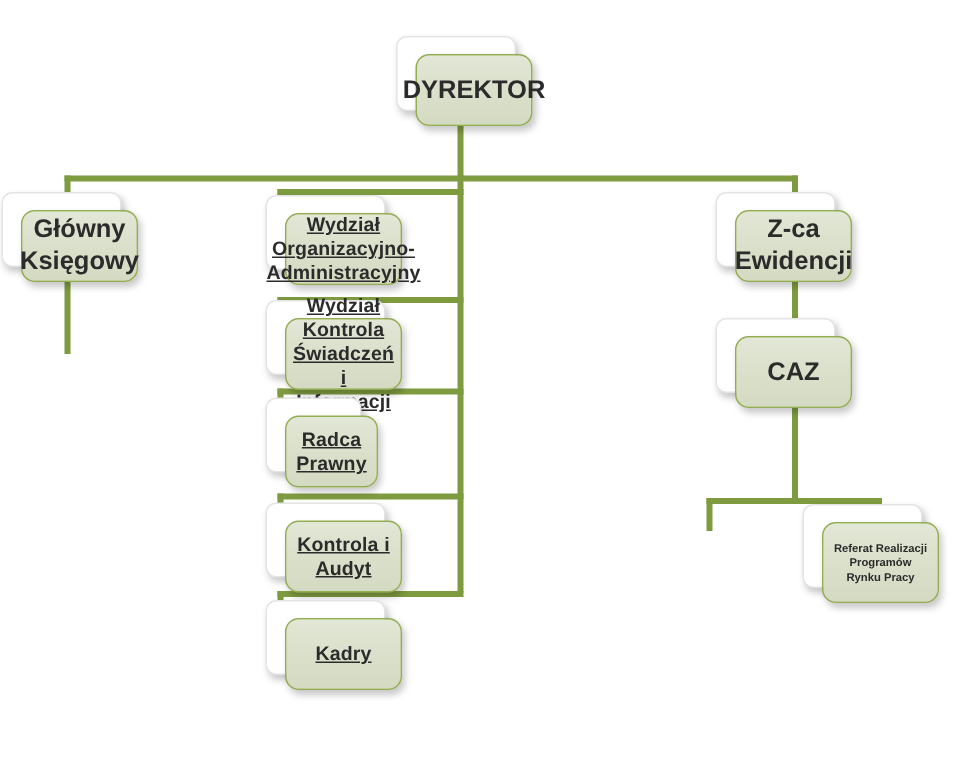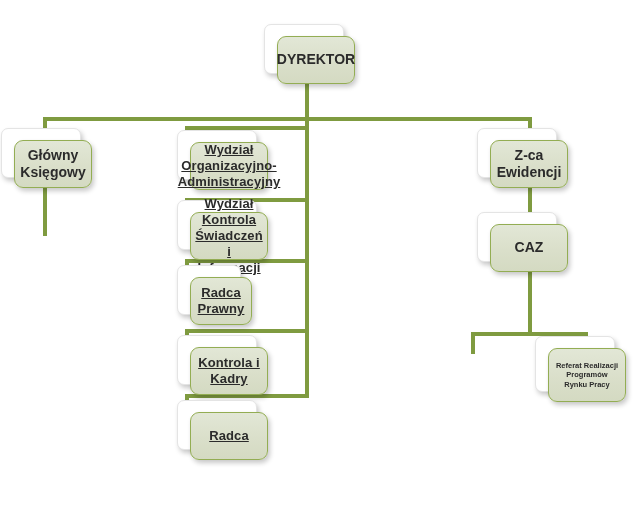--- a/index.html
+++ b/index.html
@@ -62,21 +62,21 @@
     z-index: 2;
     color: #2b2b2b;
   }
   .node .label {
     display: block;
     padding: 0 6px;
     line-height: 1.22;
   }
 
   
-  .node.major .card { font-size: 14px; font-weight: bold; }
+  .node.major .card { font-size: 17px; font-weight: bold; }
   .node.minor .card { font-size: 13px; font-weight: bold; letter-spacing: .1px; text-decoration: underline; }
   .node.small .card { font-size: 7.5px; font-weight: bold; }
 </style>
 </head>
 <body>
 
 <div id="chart-canvas">
 
   <div class="conn v" style="left:305px; top:84px; height:36px;"></div>
 
@@ -144,28 +144,28 @@
   <div class="node minor" style="left:190px; top:277px; width:62px; height:48px;">
     <div class="paper"></div>
     <div class="card">
       <span class="label">Radca Prawny</span>
     </div>
   </div>
 
   <div class="node minor" style="left:190px; top:347px; width:78px; height:48px;">
     <div class="paper"></div>
     <div class="card">
-      <span class="label">Kontrola i Kadry</span>
+      <span class="label">Kontrola i Audyt</span>
     </div>
   </div>
 
   <div class="node minor" style="left:190px; top:412px; width:78px; height:48px;">
     <div class="paper"></div>
     <div class="card">
-      <span class="label">Radca</span>
+      <span class="label">Kadry</span>
     </div>
   </div>
 
   <div class="node major" style="left:490px; top:140px; width:78px; height:48px;">
     <div class="paper"></div>
     <div class="card">
       <span class="label">Z-ca Ewidencji</span>
     </div>
   </div>
 

